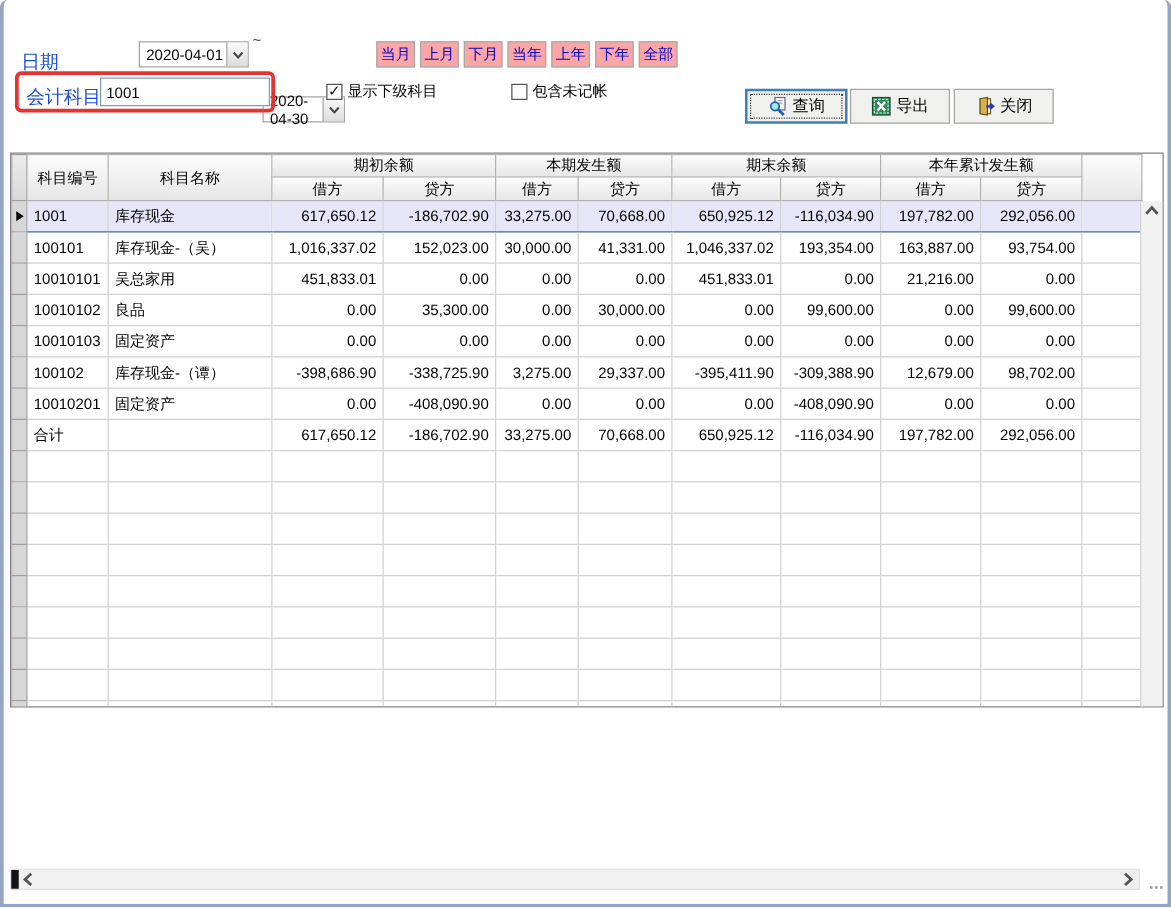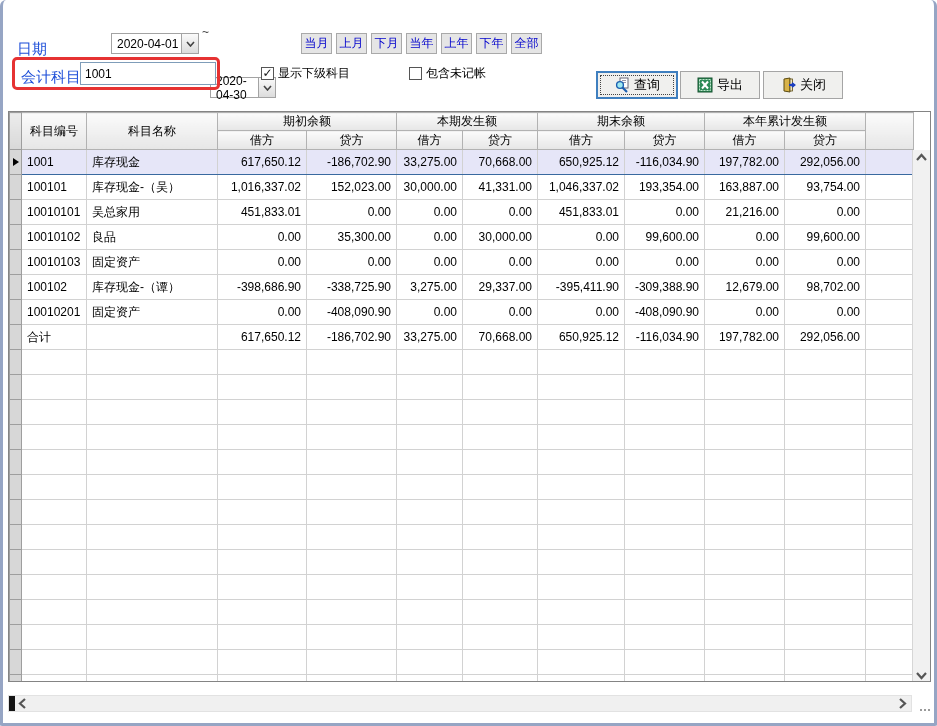--- a/index.html
+++ b/index.html
@@ -23,38 +23,38 @@
   .glyph-max { width:9px; height:8px; border:1px solid #fff; border-top:2px solid #fff; }
   .glyph-x { font-size:12px; font-weight:bold; line-height:1; }
   
   .label { position:absolute; font-size:15px; color:#1d4ed8; }
   .combo { position:absolute; height:21px; background:#fff; border:1px solid #a3a3a3; display:flex; align-items:center; }
   .combo-text { flex:1; font-size:12px; padding-left:5px; }
   .combo-btn { width:17px; height:100%; border-left:1px solid #a3a3a3;
     background:linear-gradient(180deg,#fafafa,#dcdcdc); display:flex; align-items:center; justify-content:center; }
   .tilde { position:absolute; font-size:12px; color:#444; }
   .pbtns { position:absolute; left:298px; top:33px; display:flex; gap:4px; }
-  .pbtn { width:31px; height:21px; background:#e5e5e5; border:1px solid #a9a9a9; color:#0000cc;
+  .pbtn { width:31px; height:21px; background:#fca5a5; border:1px solid #a9a9a9; color:#0000cc;
     font-size:12px; display:flex; align-items:center; justify-content:center; cursor:default;
     font-family:"Liberation Sans","DejaVu Sans",sans-serif; }
   .annotation { position:absolute; left:9px; top:57px; width:208px; height:33px;
     border:3px solid #e63232; border-radius:5px; pointer-events:none; }
   .subject-input { position:absolute; left:77px; top:62px; width:136px; height:23px; border:1px solid #7f9db9;
     font-size:12px; padding:0 4px; font-family:"Liberation Sans","DejaVu Sans",sans-serif; }
   .cbx-wrap { position:absolute; display:flex; align-items:center; gap:4px; }
   .cbx { width:13px; height:13px; background:#fff; border:1px solid #555; font-size:12px; font-weight:bold;
     line-height:11px; text-align:center; color:#111; }
   .cbx-label { font-size:12px; }
   
   .actbtn { position:absolute; top:71px; height:28px; background:#f0f0ee; border:1px solid #a5a5a5;
     display:flex; align-items:center; justify-content:center; gap:4px; font-size:13px; cursor:default;text-align:right; }
   .actbtn.focused { border:2px solid #3f7fbf; outline:1px dotted #444; outline-offset:-5px; }
   .icon16 { width:16px; height:16px; display:inline-block; }
   
-  .grid-wrap { position:absolute; left:5px; top:111px; width:923px; height:571px; border:1px solid #848484;
+  .grid-wrap { position:absolute; left:5px; top:122px; width:923px; height:444px; border:1px solid #848484;
     background:#fff; overflow:hidden; }
   table { border-collapse:collapse; table-layout:fixed; width:904px; font-size:12px; }
   th { font-weight:normal; background:linear-gradient(180deg,#fbfbfb,#e6e6e6); border:1px solid #b2b2b2;
        padding:0 4px; white-space:nowrap; overflow:hidden; }
   tr.h1 { height:18px; } tr.h2 { height:19px; }
   td { border:1px solid #d2d2d2; height:25px; padding:0 5px; white-space:nowrap; overflow:hidden; font-size:12px; }
   td.num { text-align:right; }
   td.selector { background:#d7d7d7; border:1px solid #9e9e9e; padding:0; text-align:center; }
   th.selector { background:linear-gradient(180deg,#ececec,#d8d8d8); border:1px solid #9e9e9e; }
   tr.selected td:not(.selector) { background:#e6e6f8; border-top:1px solid #39699f; border-bottom:1px solid #39699f; }

